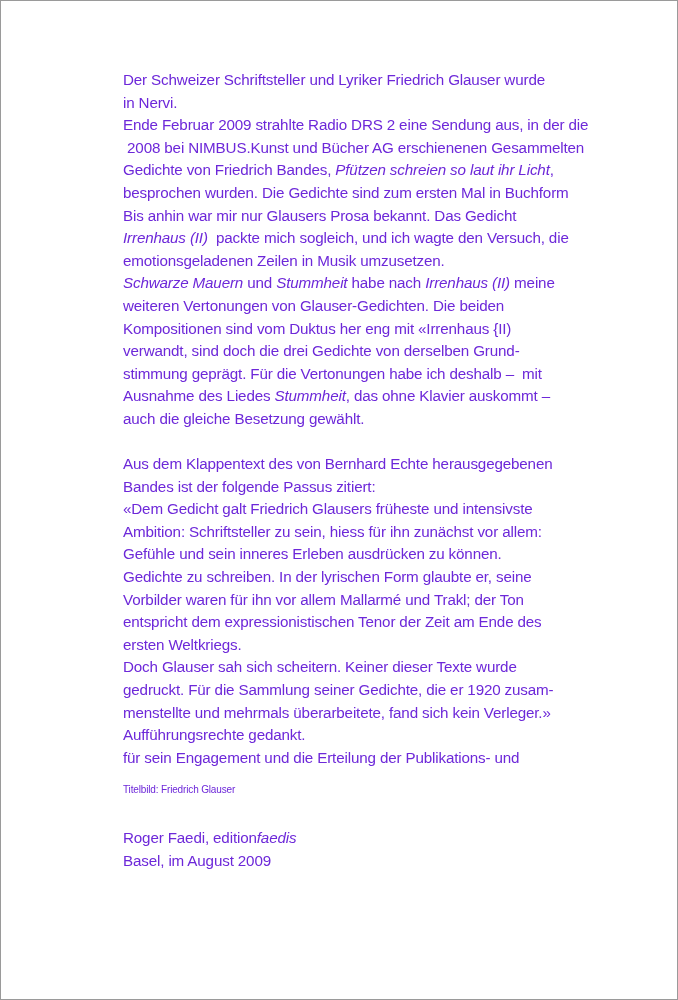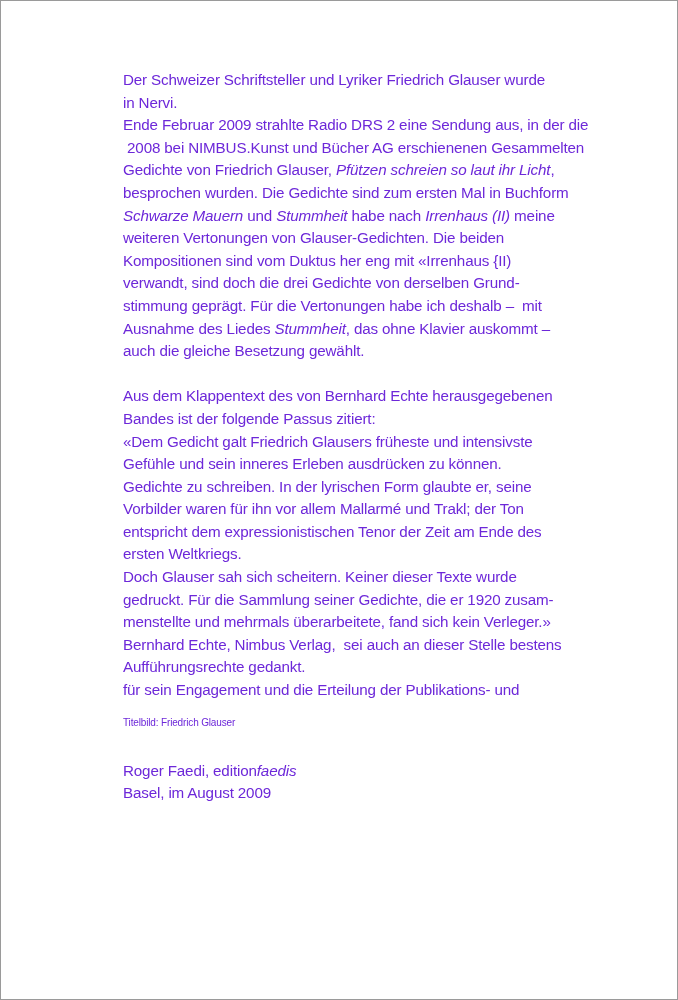--- a/index.html
+++ b/index.html
@@ -39,50 +39,55 @@
   <div class="content">
 
     <div>
       <span class="line">Der Schweizer Schriftsteller und Lyriker Friedrich Glauser wurde</span>
       <span class="line">in Nervi.</span>
     </div>
 
     <div>
       <span class="line">Ende Februar  2009 strahlte Radio DRS 2 eine Sendung aus, in der die</span>
       <span class="line" style="white-space:pre"> 2008 bei NIMBUS.Kunst und Bücher AG erschienenen Gesammelten</span>
-      <span class="line"><span style="white-space:pre">Gedichte von Friedrich Glauser, </span><em>Pfützen schreien so laut ihr Licht</em><span>,</span></span>
+      <span class="line"><span style="white-space:pre">Gedichte von Friedrich Bandes, </span><em>Pfützen schreien so laut ihr Licht</em><span>,</span></span>
       <span class="line">besprochen wurden. Die Gedichte sind zum ersten Mal in Buchform</span>
     </div>
 
+    <div>
+      <span class="line">Bis anhin war mir nur Glausers Prosa bekannt. Das Gedicht</span>
+      <span class="line"><em>Irrenhaus (II)</em><span style="white-space:pre">  packte mich sogleich, und ich wagte den Versuch, die</span></span>
+      <span class="line">emotionsgeladenen Zeilen in Musik umzusetzen.</span>
+    </div>
 
     <div>
       <span class="line"><em>Schwarze Mauern</em><span style="white-space:pre"> und </span><em>Stummheit</em><span style="white-space:pre"> habe nach </span><em>Irrenhaus (II)</em><span style="white-space:pre"> meine</span></span>
       <span class="line">weiteren Vertonungen von Glauser-Gedichten. Die beiden</span>
       <span class="line">Kompositionen sind vom Duktus her eng mit «Irrenhaus {II)</span>
       <span class="line">verwandt, sind doch die drei Gedichte von derselben Grund-</span>
       <span class="line" style="white-space:pre">stimmung geprägt. Für die Vertonungen habe ich deshalb –  mit</span>
       <span class="line"><span style="white-space:pre">Ausnahme des Liedes </span><em>Stummheit</em><span>, das ohne Klavier auskommt –</span></span>
       <span class="line">auch die gleiche Besetzung gewählt.</span>
     </div>
 
     <span class="gap"></span>
 
     <div>
       <span class="line">Aus dem Klappentext des von Bernhard Echte herausgegebenen</span>
       <span class="line">Bandes ist der folgende Passus zitiert:</span>
       <span class="line">«Dem Gedicht galt Friedrich Glausers früheste und intensivste</span>
+      <span class="line">Ambition: Schriftsteller zu sein, hiess für ihn zunächst vor allem:</span>
       <span class="line">Gefühle und sein inneres Erleben ausdrücken zu können.</span>
       <span class="line">Gedichte zu schreiben. In der lyrischen Form glaubte er, seine</span>
       <span class="line">Vorbilder waren für ihn vor allem Mallarmé und Trakl; der Ton</span>
       <span class="line">entspricht dem expressionistischen Tenor der Zeit am Ende des</span>
       <span class="line">ersten Weltkriegs.</span>
       <span class="line">Doch Glauser sah sich scheitern. Keiner dieser Texte wurde</span>
       <span class="line">gedruckt. Für die Sammlung seiner Gedichte, die er 1920 zusam-</span>
       <span class="line">menstellte und mehrmals überarbeitete, fand sich kein Verleger.»</span>
-      <span class="line" style="white-space:pre">Bernhard Echte, Nimbus Verlag,  sei auch an dieser Stelle bestens</span>
       <span class="line">Aufführungsrechte gedankt.</span>
       <span class="line">für sein Engagement und die Erteilung der Publikations- und</span>
     </div>
 
     <span class="caption">Titelbild: Friedrich Glauser</span>
 
     <div>
       <span class="line"><span>Roger Faedi, edition</span><em>faedis</em></span>
       <span class="line">Basel, im August 2009</span>
     </div>

